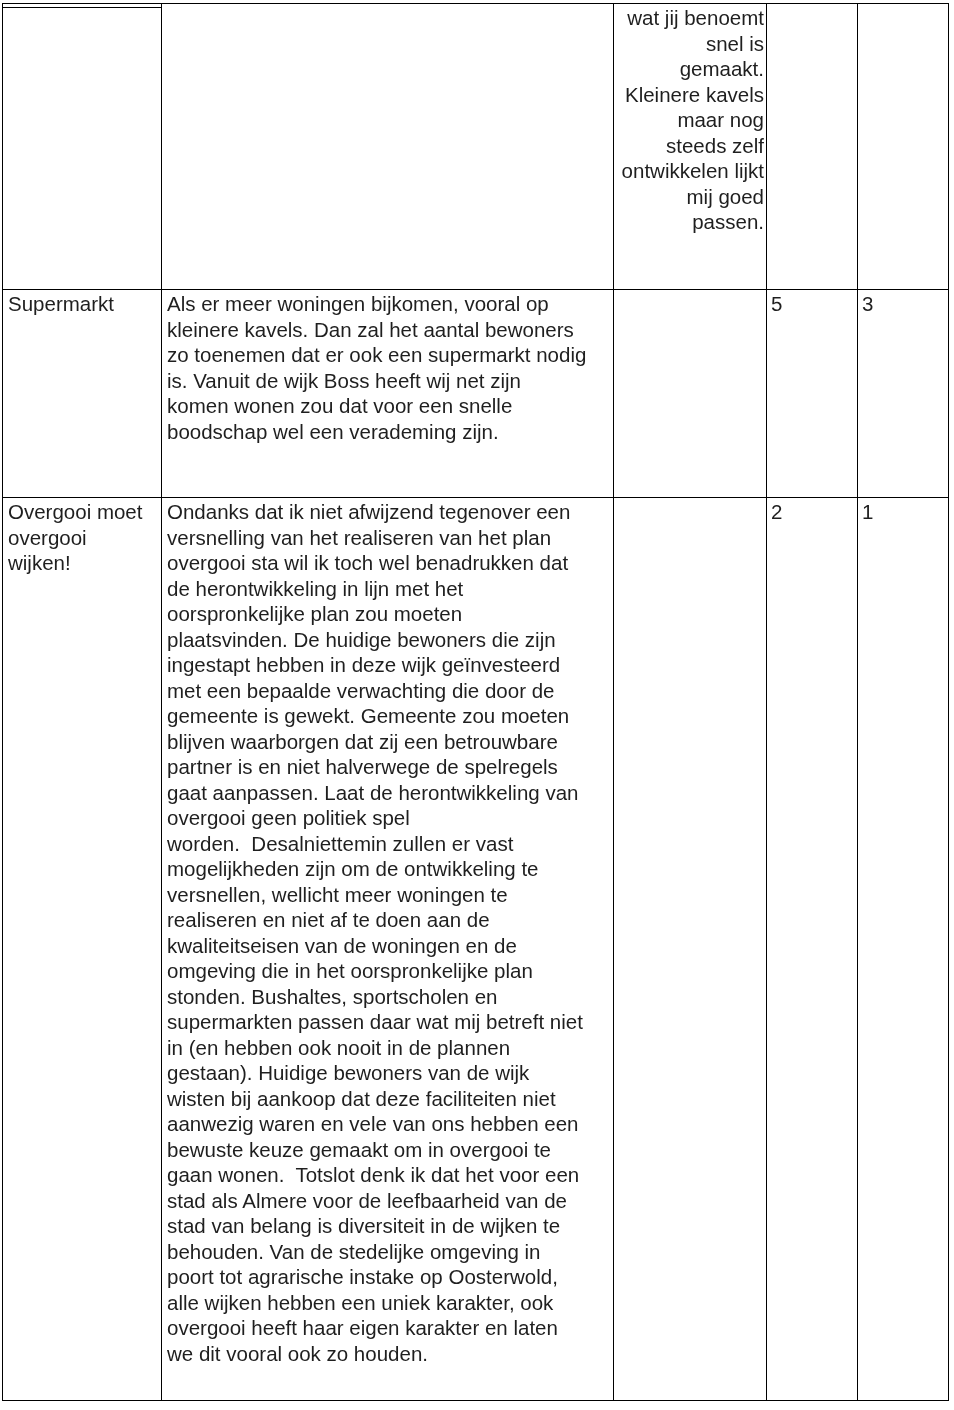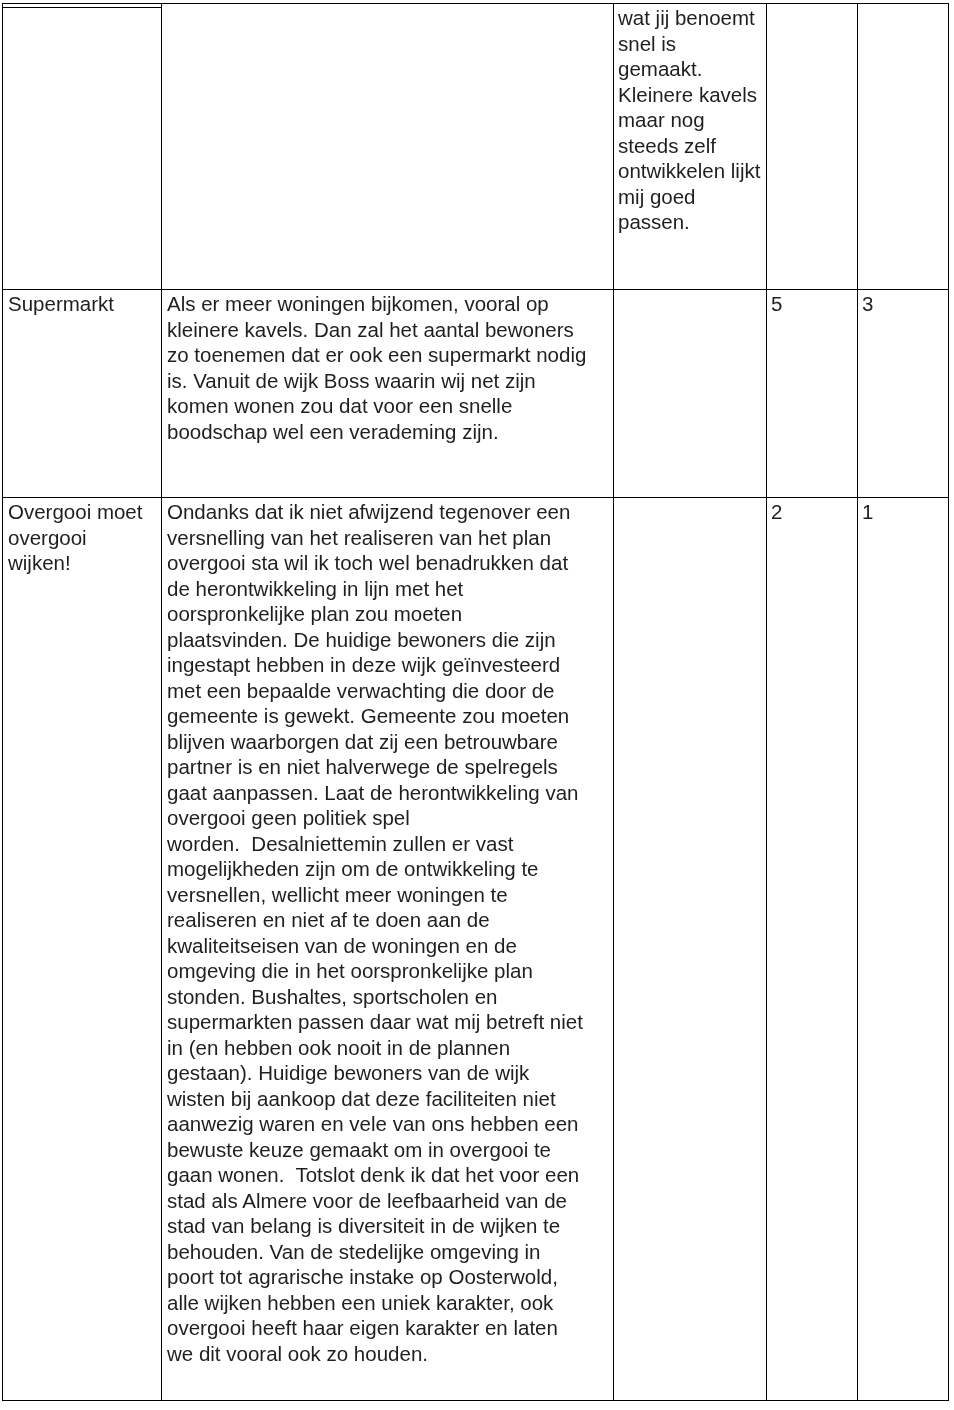--- a/index.html
+++ b/index.html
@@ -35,21 +35,21 @@
     overflow: hidden;
     word-wrap: break-word;
   }
   table.doc-table td.reaction-col {
     padding-left: 4px;
     padding-right: 2px;
   }
   table.doc-table td.score-col {
     padding-left: 4px;
   }
-  tr.row-partial { height: 286px; }
+  tr.row-partial { height: 286px; text-align: right; }
   tr.row-supermarkt { height: 208px; }
   tr.row-overgooi { height: auto; }
   
   .col1-topline {
     position: absolute;
     left: 2px;
     top: 6.5px;
     width: 160px;
     height: 1.5px;
     background: #000000;
@@ -82,21 +82,21 @@
 mij goed
 passen.</td>
         <td class="score-col"></td>
         <td class="score-col"></td>
       </tr>
       <tr class="row-supermarkt">
         <td>Supermarkt</td>
         <td>Als er meer woningen bijkomen, vooral op
 kleinere kavels. Dan zal het aantal bewoners
 zo toenemen dat er ook een supermarkt nodig
-is. Vanuit de wijk Boss waarin wij net zijn
+is. Vanuit de wijk Boss heeft wij net zijn
 komen wonen zou dat voor een snelle
 boodschap wel een verademing zijn.</td>
         <td class="reaction-col"></td>
         <td class="score-col">5</td>
         <td class="score-col">3</td>
       </tr>
       <tr class="row-overgooi">
         <td>Overgooi moet
 overgooi
 wijken!</td>

